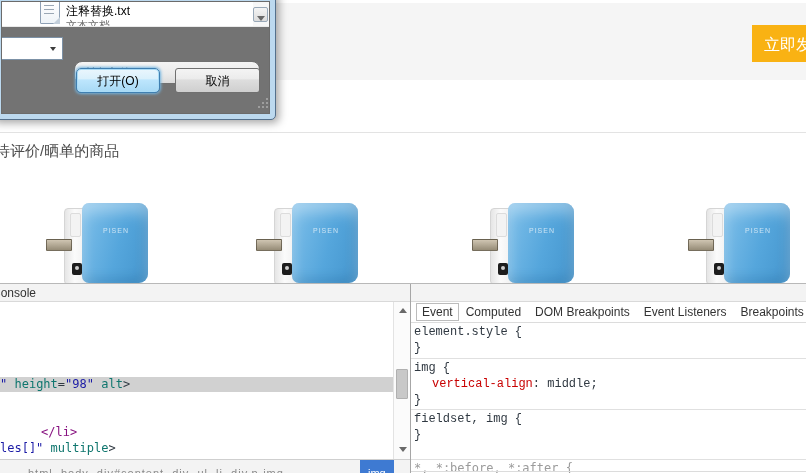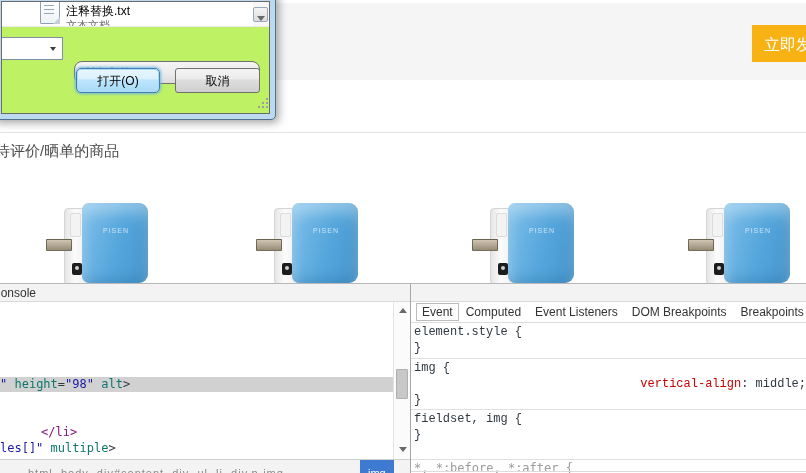--- a/index.html
+++ b/index.html
@@ -37,21 +37,21 @@
   .product .p-port::after{content:"";position:absolute;left:3px;top:3px;width:4px;height:4px;
     border-radius:50%;background:#cfcfcf;}
   .product .p-logo{position:absolute;left:57px;top:24px;z-index:3;font-size:7px;
     color:rgba(255,255,255,.68);letter-spacing:1px;}
 
   
   .dlg-outer{position:absolute;left:-8px;top:-8px;width:282px;height:126px;
     background:#bcd9ef;border:1px solid #54708c;border-radius:0 0 5px 0;
     box-shadow:3px 3px 8px rgba(0,0,0,.35);z-index:50;}
   .dlg-inner{position:absolute;left:8px;top:8px;width:267px;height:111px;
-    background:#bef264;border:1px solid #6b6b6b;overflow:hidden;}
+    background:#737373;border:1px solid #6b6b6b;overflow:hidden;}
   .dlg-list{position:absolute;left:0;top:0;width:267px;height:24px;background:#fff;
     border-bottom:1px solid #eaeaea;overflow:hidden;}
   .file-item{position:absolute;left:34px;top:0;width:200px;height:40px;cursor:default;}
   .file-icon{position:absolute;left:4px;top:-2px;width:18px;height:22px;
     background:linear-gradient(#ffffff,#eef3f8);border:1px solid #8ea0b5;border-radius:1px;}
   .file-icon::before{content:"";position:absolute;left:3px;top:4px;width:10px;height:12px;
     background:repeating-linear-gradient(#9aa7b5 0 1px,transparent 1px 4px);}
   .file-icon::after{content:"";position:absolute;right:-1px;bottom:-1px;width:0;height:0;
     border-style:solid;border-width:0 0 7px 7px;border-color:transparent transparent #c3cfdb transparent;}
   .file-name{position:absolute;left:30px;top:1px;font-size:12px;color:#000;white-space:nowrap;}
@@ -133,21 +133,21 @@
     border-bottom:1px solid #dcdcdc;box-sizing:border-box;font-size:12px;color:#333;}
   .sp-tab{padding:2px 7px;white-space:nowrap;cursor:pointer;}
   .sp-tab.active{border:1px solid #bcbcbc;background:#fff;margin-left:5px;padding:1px 5px;}
   .sp-sec{position:absolute;left:0;width:100%;box-sizing:border-box;border-bottom:1px solid #e0e0e0;
     font-family:Liberation Mono, monospace;font-size:12px;color:#303942;
     padding:1px 0 1px 3px;}
   .sp-sec1{top:21px;height:36px;}
   .sp-sec2{top:57px;height:51px;}
   .sp-sec3{top:108px;height:50px;}
   .sp-line{height:16px;line-height:16px;white-space:pre;}
-  .sp-indent{padding-left:18px;text-align:right;}
+  .sp-indent{padding-left:18px;}
   .sp-prop-name{color:#c80000;}
   .sp-ghost{position:absolute;left:3px;top:158px;height:16px;line-height:16px;
     font-family:"DejaVu Sans Mono","Liberation Mono",monospace;font-size:12px;color:#9b9b9b;white-space:pre;}
   .sp-filter{position:absolute;left:0;top:169px;width:100%;border-top:1px solid #dcdcdc;padding:3px 0 0 4px;box-sizing:border-box;}
   .expand-arrow{color:#727272;font-size:9px;}
 </style>
 </head>
 <body>
 
 <div class="gray-band"></div>
@@ -240,22 +240,22 @@
 
   <div class="dt-breadcrumb">
     <div class="crumb-path">html  body  div#content  div  ul  li  div.p-img</div>
     <div class="crumb-active">img</div>
   </div>
 
   <div class="styles-panel">
     <div class="sp-tabs">
       <span class="sp-tab active">Event</span>
       <span class="sp-tab">Computed</span>
+      <span class="sp-tab">DOM Breakpoints</span>
       <span class="sp-tab">Event Listeners</span>
-      <span class="sp-tab">DOM Breakpoints</span>
       <span class="sp-tab">Breakpoints</span>
     </div>
 
     <div class="sp-sec sp-sec1">
       <div class="sp-line">element.style {</div>
       <div class="sp-line">}</div>
     </div>
 
     <div class="sp-sec sp-sec2">
       <div class="sp-line">img {</div>

